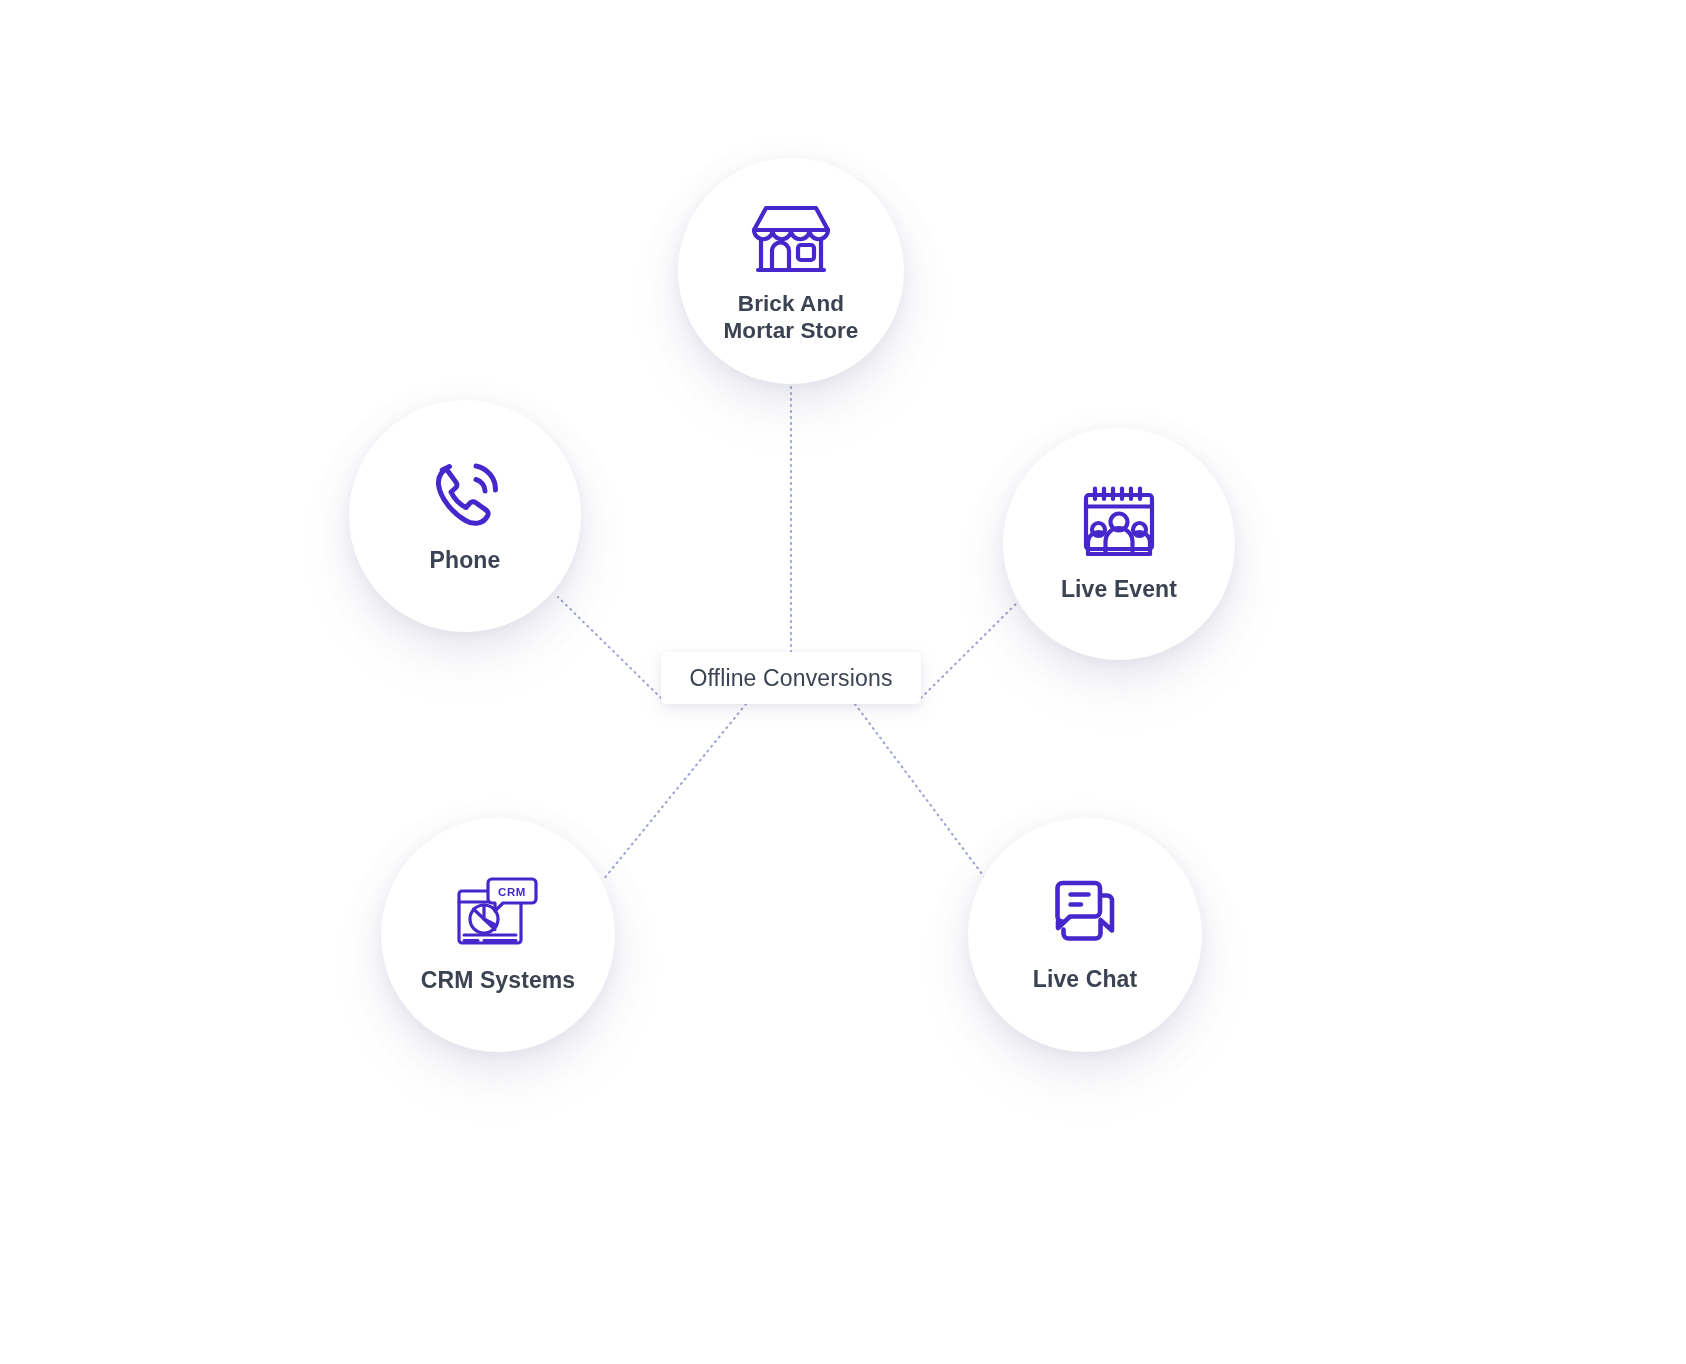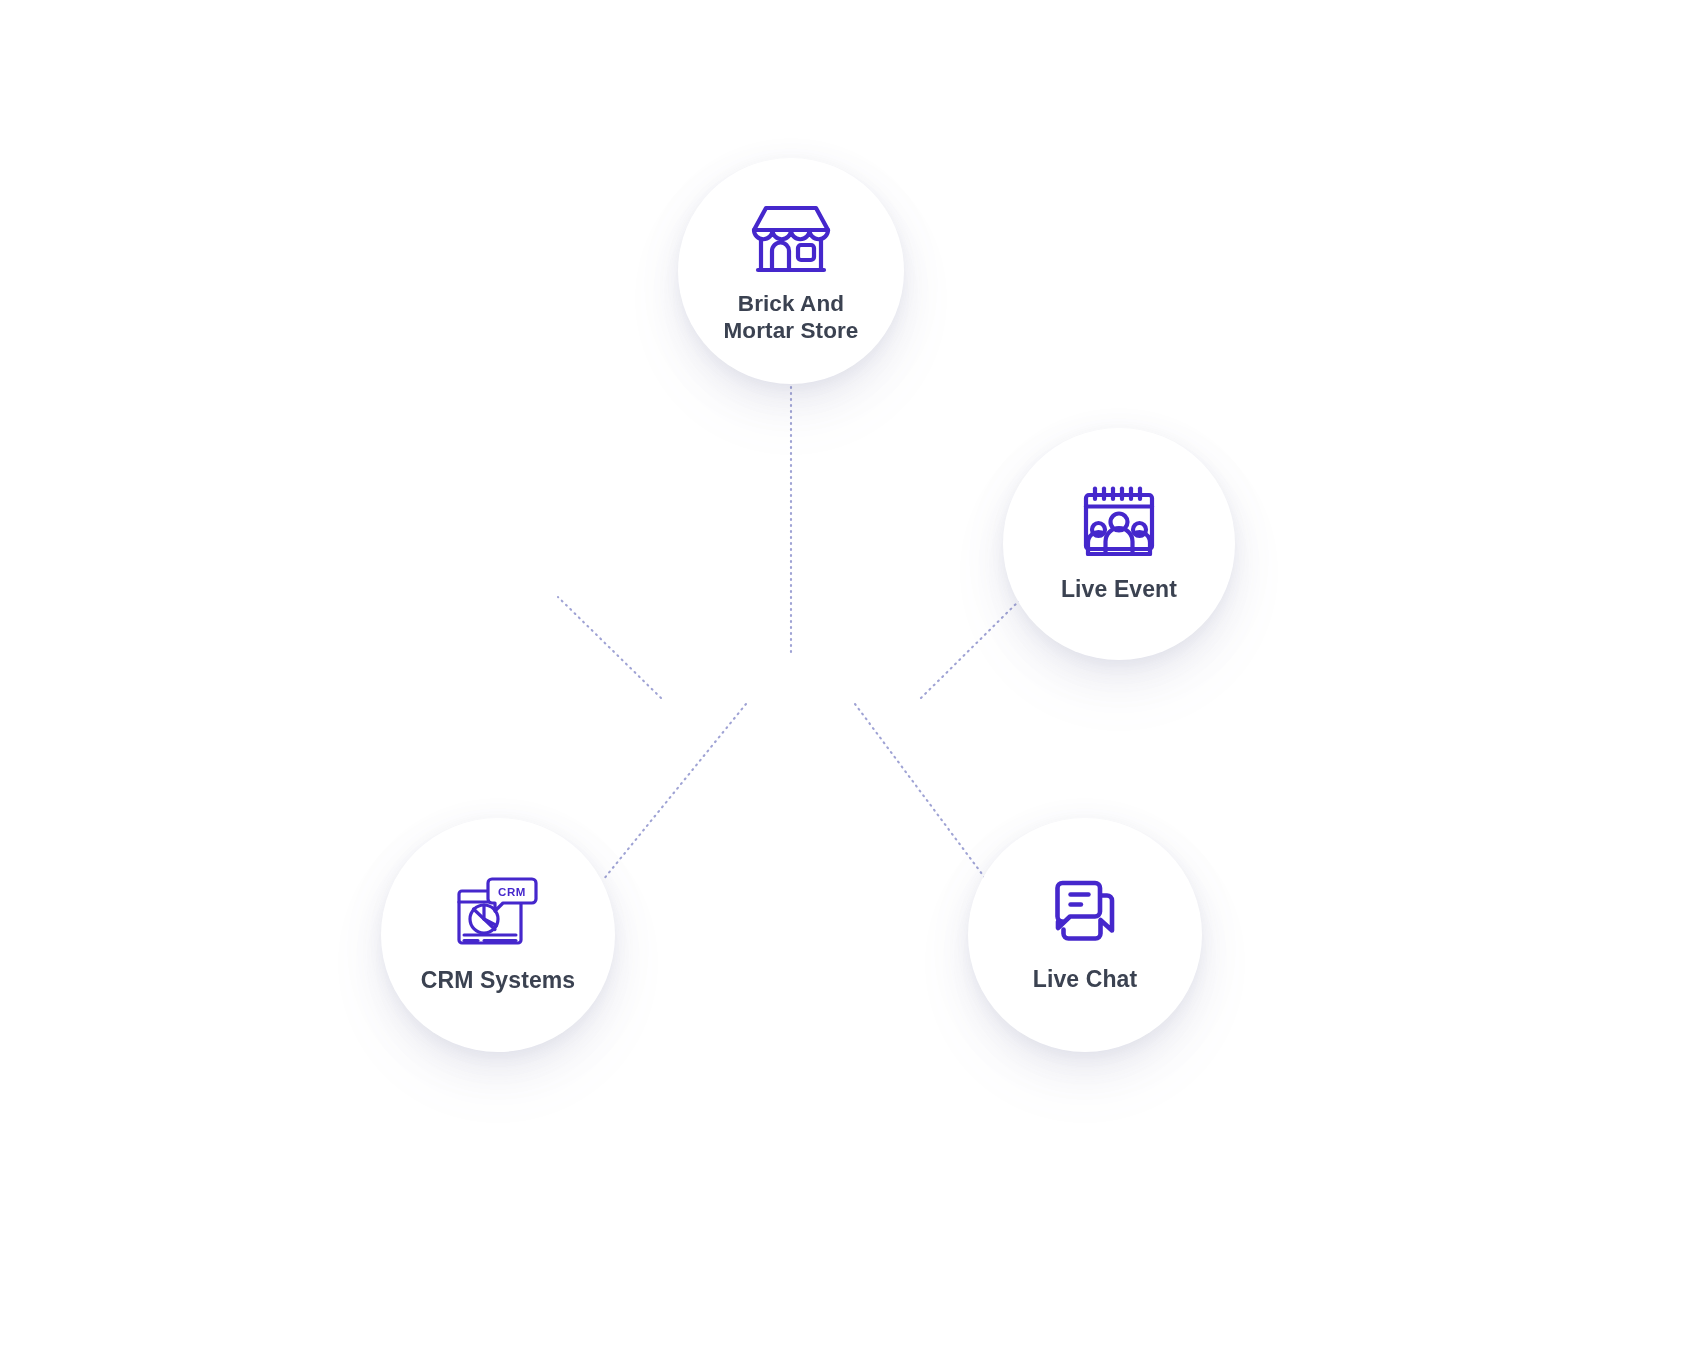--- a/index.html
+++ b/index.html
@@ -122,20 +122,38 @@
 
         <path d="M24 72 V53 a8.5 8.5 0 0 1 17 0 V72"></path>
 
         <rect x="50" y="47" width="16" height="15" rx="3"></rect>
       </svg>
     </span>
     <div class="node-label">Brick And
 Mortar Store</div>
   </div>
 
+  <div class="node" id="node-phone">
+    <span class="icon-wrap">
+      <svg class="ico" width="78" height="76" viewBox="0 0 78 76" xmlns="http://www.w3.org/2000/svg" fill="none" stroke="#4527cc" stroke-width="5" stroke-linecap="round" stroke-linejoin="round">
+
+        <path d="M20.5 9.5 C14 12.5 8.5 19 9.5 27.5 C11 41 23.5 56 36.5 63.5
+                 C45 68.5 53.5 66.5 57.5 60.5 L58.5 59
+                 a4.2 4.2 0 0 0 -1 -5.6 L46.5 45.5
+                 a4.2 4.2 0 0 0 -5.6 0.6 L37 50.5
+                 C31 47.5 25 41.5 22 35 L26.5 31
+                 a4.2 4.2 0 0 0 0.6 -5.6 L18.8 14
+                 a4.2 4.2 0 0 0 -5.6 -1 Z" transform="translate(3,0)"></path>
+
+        <path d="M50 9 a24 24 0 0 1 19.5 24"></path>
+        <path d="M50 22.5 a12 12 0 0 1 9 11.5"></path>
+      </svg>
+    </span>
+    <div class="node-label">Phone</div>
+  </div>
 
   <div class="node" id="node-event">
     <span class="icon-wrap">
       <svg class="ico" width="80" height="78" viewBox="0 0 80 78" xmlns="http://www.w3.org/2000/svg" fill="none" stroke="#4527cc" stroke-width="4.2" stroke-linecap="round" stroke-linejoin="round">
 
         <rect x="7" y="11" width="66" height="54" rx="3"></rect>
 
         <path d="M7 22.5 H73"></path>
 
         <path d="M16 4.5 V15"></path>
@@ -194,14 +212,17 @@
         <path d="M10 65.5 H24" stroke-width="3"></path>
         <path d="M30 65.5 H62" stroke-width="3"></path>
 
         <path d="M38 4 H78 a4 4 0 0 1 4 4 V24 a4 4 0 0 1 -4 4 H49 L41 36 V28 H38 a4 4 0 0 1 -4 -4 V8 a4 4 0 0 1 4 -4 Z" fill="#ffffff"></path>
         <text x="58" y="21" font-family="'Liberation Sans', sans-serif" font-size="11.5" font-weight="700" letter-spacing="0.6" fill="#4527cc" stroke="none" text-anchor="middle">CRM</text>
       </svg>
     </span>
     <div class="node-label">CRM Systems</div>
   </div>
 
+  <div id="center-box">
+    <span class="center-label">Offline Conversions</span>
+  </div>
 
 </div>
 
 </body></html>

